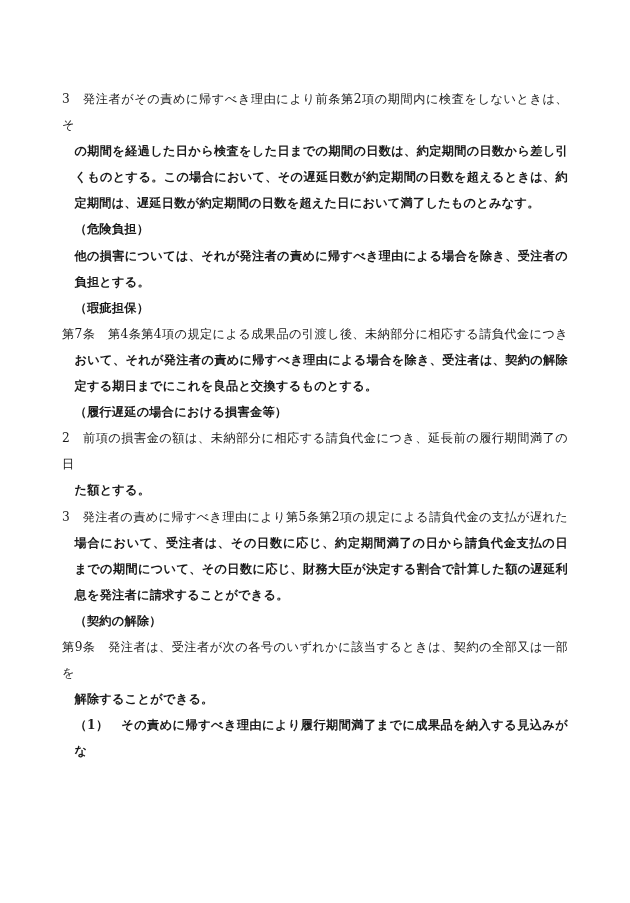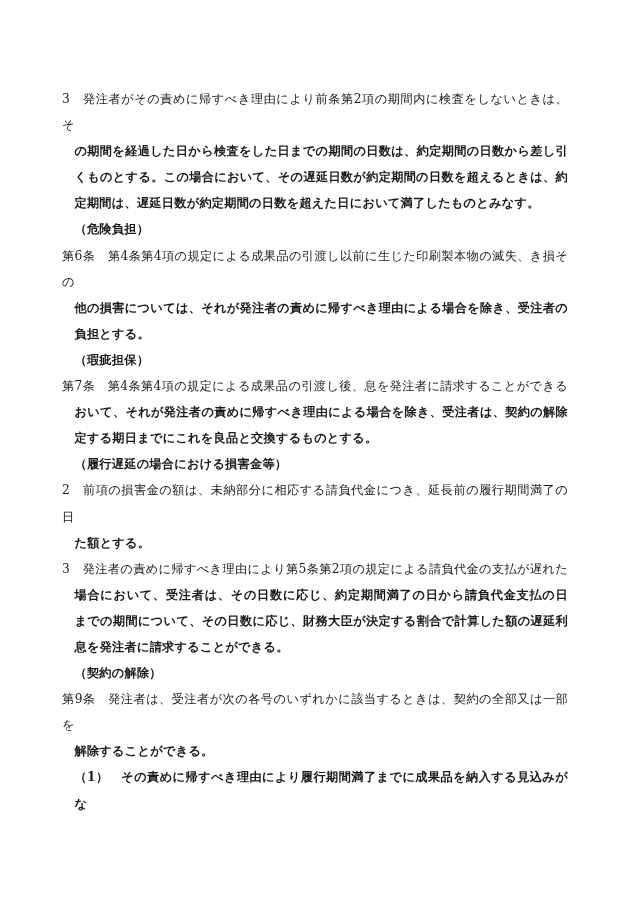--- a/index.html
+++ b/index.html
@@ -71,29 +71,28 @@
   <div class="para blk">
         <span class="line ind0 just">3　発注者がその責めに帰すべき理由により前条第2項の期間内に検査をしないときは、そ</span>
         <span class="line ind1 just">の期間を経過した日から検査をした日までの期間の日数は、約定期間の日数から差し引</span>
         <span class="line ind1 just">くものとする。この場合において、その遅延日数が約定期間の日数を超えるときは、約</span>
         <span class="line ind1 last">定期間は、遅延日数が約定期間の日数を超えた日において満了したものとみなす。</span>
       </div>
       <div class="para blk">
         <span class="line ind1 heading">（危険負担）</span>
       </div>
       <div class="para blk">
-        <span class="line ind0 just">第6条　第4条第4項の規定による成果品の引渡し以前に生じた印刷製本物の滅失、き損その</span>
         <span class="line ind1 just">他の損害については、それが発注者の責めに帰すべき理由による場合を除き、受注者の</span>
         <span class="line ind1 last">負担とする。</span>
       </div>
       <div class="para blk">
         <span class="line ind1 heading">（瑕疵担保）</span>
       </div>
       <div class="para blk">
-        <span class="line ind0 just">第7条　第4条第4項の規定による成果品の引渡し後、息を発注者に請求することができる</span>
+        <span class="line ind0 just">第7条　第4条第4項の規定による成果品の引渡し後、未納部分に相応する請負代金につき</span>
         <span class="line ind1 just">おいて、それが発注者の責めに帰すべき理由による場合を除き、受注者は、契約の解除</span>
         <span class="line ind1 last">定する期日までにこれを良品と交換するものとする。</span>
       </div>
       <div class="para blk">
         <span class="line ind1 heading">（履行遅延の場合における損害金等）</span>
       </div>
       <div class="para blk">
         <span class="line ind0 just">2　前項の損害金の額は、未納部分に相応する請負代金につき、延長前の履行期間満了の日</span>
         <span class="line ind1 last">た額とする。</span>
       </div>

